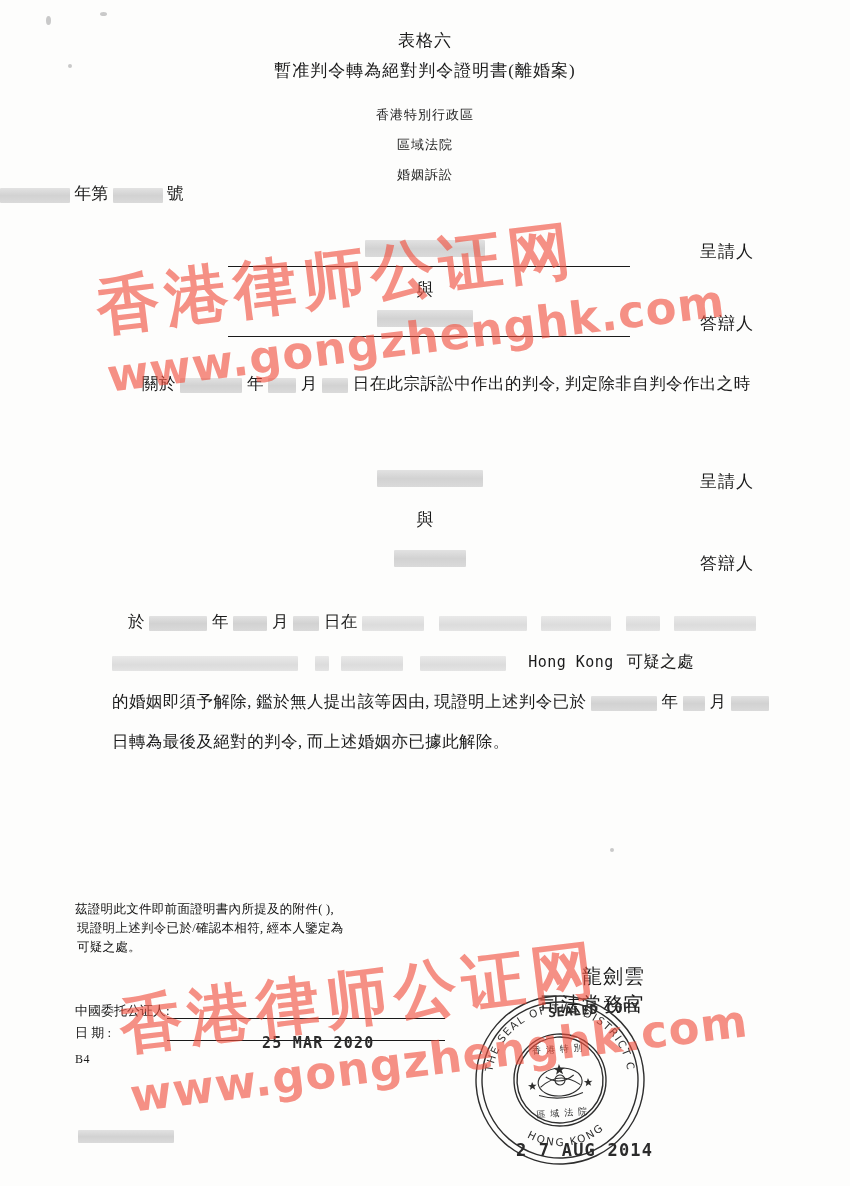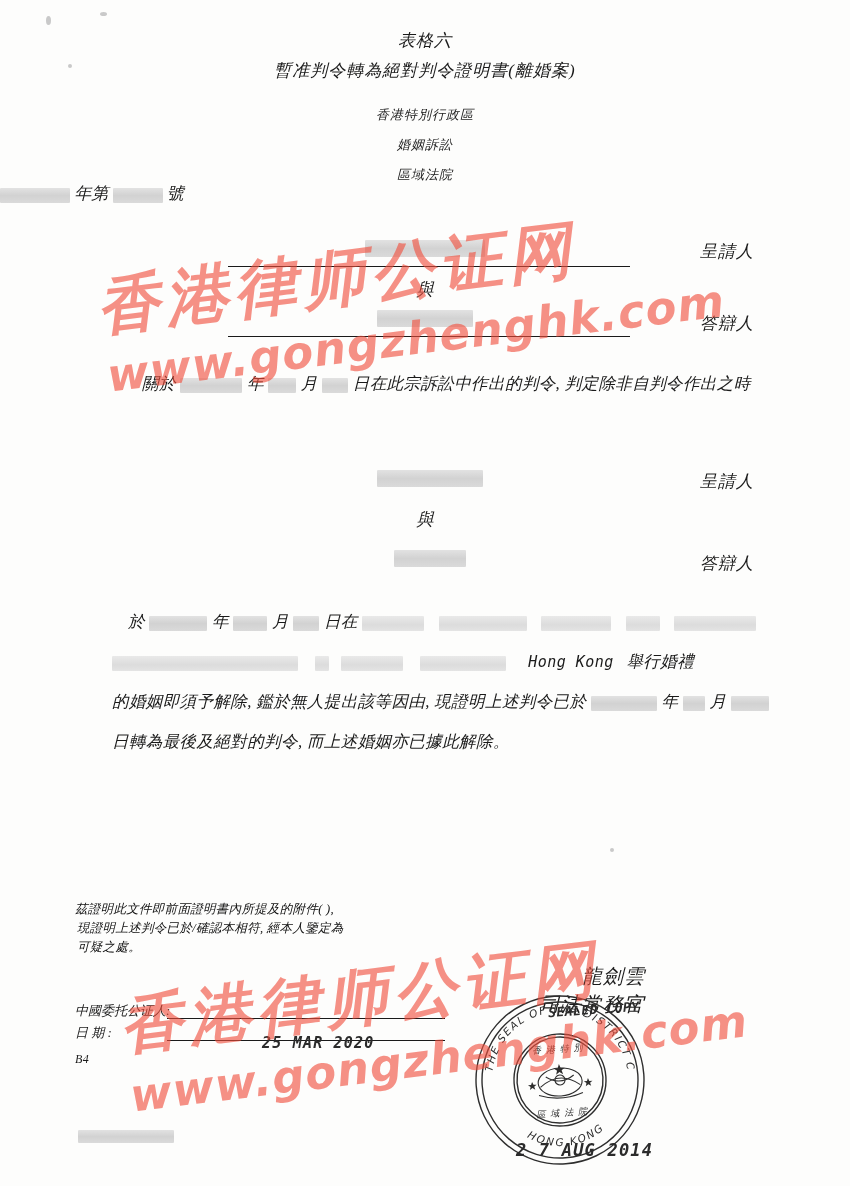--- a/index.html
+++ b/index.html
@@ -18,21 +18,20 @@
     overflow: hidden;
     background: #fdfdfc;
   }
 
   
   .doc {
     position: absolute;
     left: 0; top: 0;
     width: 850px;
     height: 1186px;
-    font-style: italic;
   }
 
   .title-block {
     position: absolute;
     left: 0;
     top: 26px;
     width: 850px;
     text-align: center;
     font-size: 17px;
     line-height: 30px;
@@ -234,22 +233,22 @@
     <div class="speck" style="left:68px;top:64px;width:4px;height:4px;"></div>
     <div class="speck" style="left:610px;top:848px;width:4px;height:4px;"></div>
 
     <div class="title-block">
       <div>表格六</div>
       <div>暫准判令轉為絕對判令證明書(離婚案)</div>
     </div>
 
     <div class="court-block">
       <div>香港特別行政區</div>
+      <div>區域法院</div>
       <div>婚姻訴訟</div>
-      <div>區域法院</div>
     </div>
 
     <div class="caseline">
       <span class="rd" style="width:70px;"></span>
       <span>年第</span>
       <span class="rd" style="width:50px;"></span>
       <span>號</span>
     </div>
 
     <div class="party-name" style="left:330px;top:238px;width:190px;">
@@ -301,21 +300,21 @@
       <span class="rd lite" style="width:88px;margin-left:10px;"></span>
       <span class="rd lite" style="width:70px;margin-left:10px;"></span>
       <span class="rd lite" style="width:34px;margin-left:10px;"></span>
       <span class="rd lite" style="width:82px;margin-left:10px;"></span>
       <br>
       <span class="rd lite" style="width:186px;"></span>
       <span class="rd lite" style="width:14px;margin-left:12px;"></span>
       <span class="rd lite" style="width:62px;margin-left:8px;"></span>
       <span class="rd lite" style="width:86px;margin-left:12px;"></span>
       <span style="font-family:'DejaVu Sans Mono',monospace;font-size:15px;letter-spacing:0.5px;margin-left:18px;">Hong Kong</span>
-      <span style="margin-left:8px;">舉行婚禮</span>
+      <span style="margin-left:8px;">可疑之處</span>
       <br>
       <span>的婚姻即須予解除, 鑑於無人提出該等因由, 現證明上述判令已於</span>
       <span class="rd" style="width:66px;"></span>
       <span>年</span>
       <span class="rd" style="width:22px;"></span>
       <span>月</span>
       <span class="rd" style="width:38px;"></span>
       <br>
       <span>日轉為最後及絕對的判令, 而上述婚姻亦已據此解除。</span>
     </div>

